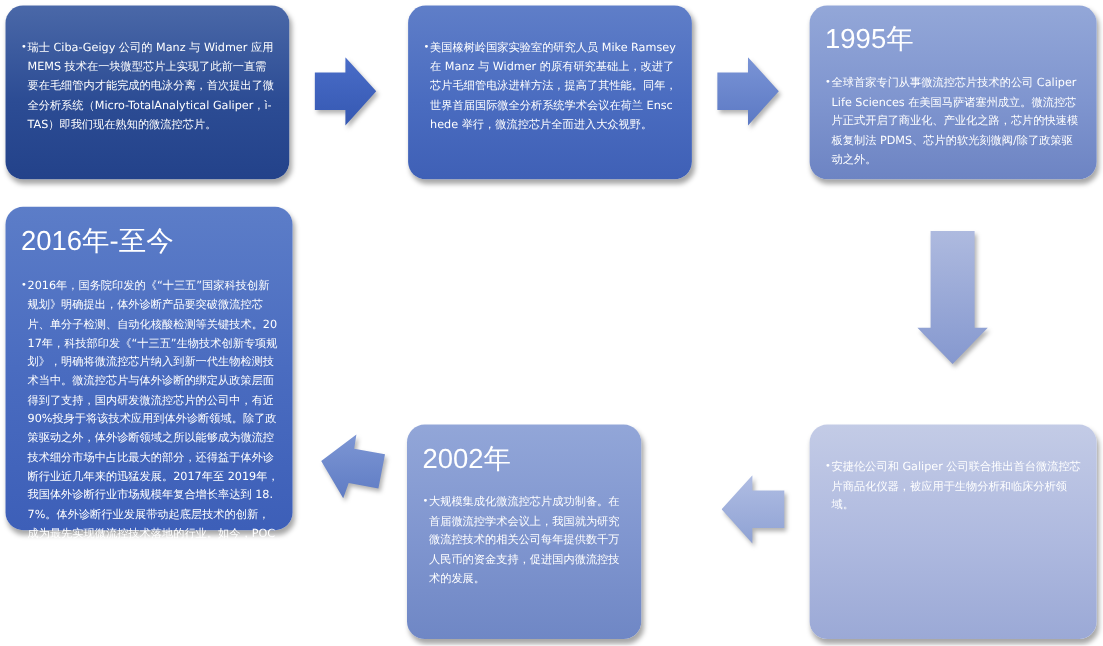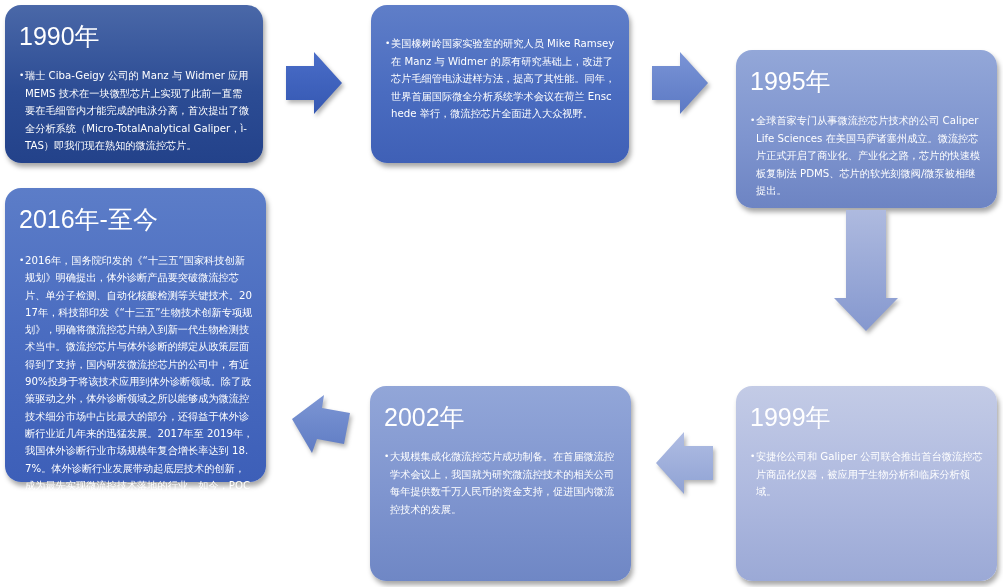--- a/index.html
+++ b/index.html
@@ -52,47 +52,45 @@
       left: 5px; top: 5px; width: 258px; height: 158px;
       background: linear-gradient(to bottom, #4a68a8 0%, #2c4c94 55%, #23428a 100%);
     }
     #card-1994 {
       left: 371px; top: 5px; width: 258px; height: 158px;
       background: linear-gradient(to bottom, #5f7ec8 0%, #4a6cc0 55%, #3f60b6 100%);
     }
     #card-1995 {
       left: 736px; top: 5px; width: 261px; height: 158px;
       background: linear-gradient(to bottom, #93a7d8 0%, #7f95cf 55%, #6d84c3 100%);
-      margin-top: 45px;
     }
     #card-2016 {
       left: 5px; top: 188px; width: 261px; height: 294px;
       background: linear-gradient(to bottom, #5c7dc8 0%, #4a6cc0 50%, #3d5fb8 100%);
     }
     #card-2016 .body { margin-top: 18px; line-height: 17.3px; }
     #card-2002 {
-      left: 370px; top: 386px; width: 261px; height: 195px;
+      left: 370px; top: 386px; width: 213px; height: 195px;
       background: linear-gradient(to bottom, #92a6d8 0%, #7f95cf 55%, #6f87c5 100%);
     }
     #card-1999 {
       left: 736px; top: 386px; width: 261px; height: 195px;
       background: linear-gradient(to bottom, #c3cbe6 0%, #aeb9df 55%, #9ba9d6 100%);
     }
 
     .arrow {
       position: absolute;
       filter: drop-shadow(2px 3px 2px rgba(0,0,0,0.3));
     }
     .arrow svg { display: block; }
   </style>
 </head>
 <body>
 
 <div class="card" id="card-1990">
-  <div class="year">1990年</div>
   <div class="body">
     <span class="bullet">•</span>
     <span class="text">瑞士 Ciba-Geigy 公司的 Manz 与 Widmer 应用 MEMS 技术在一块微型芯片上实现了此前一直需要在毛细管内才能完成的电泳分离，首次提出了微全分析系统（Micro-TotalAnalytical Galiper，ì-TAS）即我们现在熟知的微流控芯片。</span>
   </div>
 </div>
 
 <div class="arrow" style="left:286px; top:52px;">
   <svg width="58" height="64" viewBox="0 0 58 64">
     <defs>
       <linearGradient id="g1" x1="0" y1="0" x2="0" y2="1">
@@ -120,21 +118,21 @@
       </linearGradient>
     </defs>
     <polygon points="0,14 28,14 28,0 56,31 28,62 28,48 0,48" fill="url(#g2)"></polygon>
   </svg>
 </div>
 
 <div class="card" id="card-1995">
   <div class="year">1995年</div>
   <div class="body">
     <span class="bullet">•</span>
-    <span class="text">全球首家专门从事微流控芯片技术的公司 Caliper Life Sciences 在美国马萨诸塞州成立。微流控芯片正式开启了商业化、产业化之路，芯片的快速模板复制法 PDMS、芯片的软光刻微阀/微泵被相继提出。</span>
+    <span class="text">全球首家专门从事微流控芯片技术的公司 Caliper Life Sciences 在美国马萨诸塞州成立。微流控芯片正式开启了商业化、产业化之路，芯片的快速模板复制法 PDMS、芯片的软光刻微阀/除了政策驱动之外。</span>
   </div>
 </div>
 
 <div class="arrow" style="left:833px; top:210px;">
   <svg width="66" height="122" viewBox="0 0 66 122">
     <defs>
       <linearGradient id="g3" x1="0" y1="0" x2="0" y2="1">
         <stop offset="0" stop-color="#aebadf"></stop>
         <stop offset="1" stop-color="#8598cf"></stop>
       </linearGradient>
@@ -177,18 +175,17 @@
       <linearGradient id="g5" x1="0" y1="0" x2="0" y2="1">
         <stop offset="0" stop-color="#b0bde3"></stop>
         <stop offset="1" stop-color="#8fa2d4"></stop>
       </linearGradient>
     </defs>
     <polygon points="57,14 28,14 28,0 0,31 28,62 28,48 57,48" fill="url(#g5)"></polygon>
   </svg>
 </div>
 
 <div class="card" id="card-1999">
-  <div class="year">1999年</div>
   <div class="body">
     <span class="bullet">•</span>
     <span class="text">安捷伦公司和 Galiper 公司联合推出首台微流控芯片商品化仪器，被应用于生物分析和临床分析领域。</span>
   </div>
 </div>
 
 </body></html>

